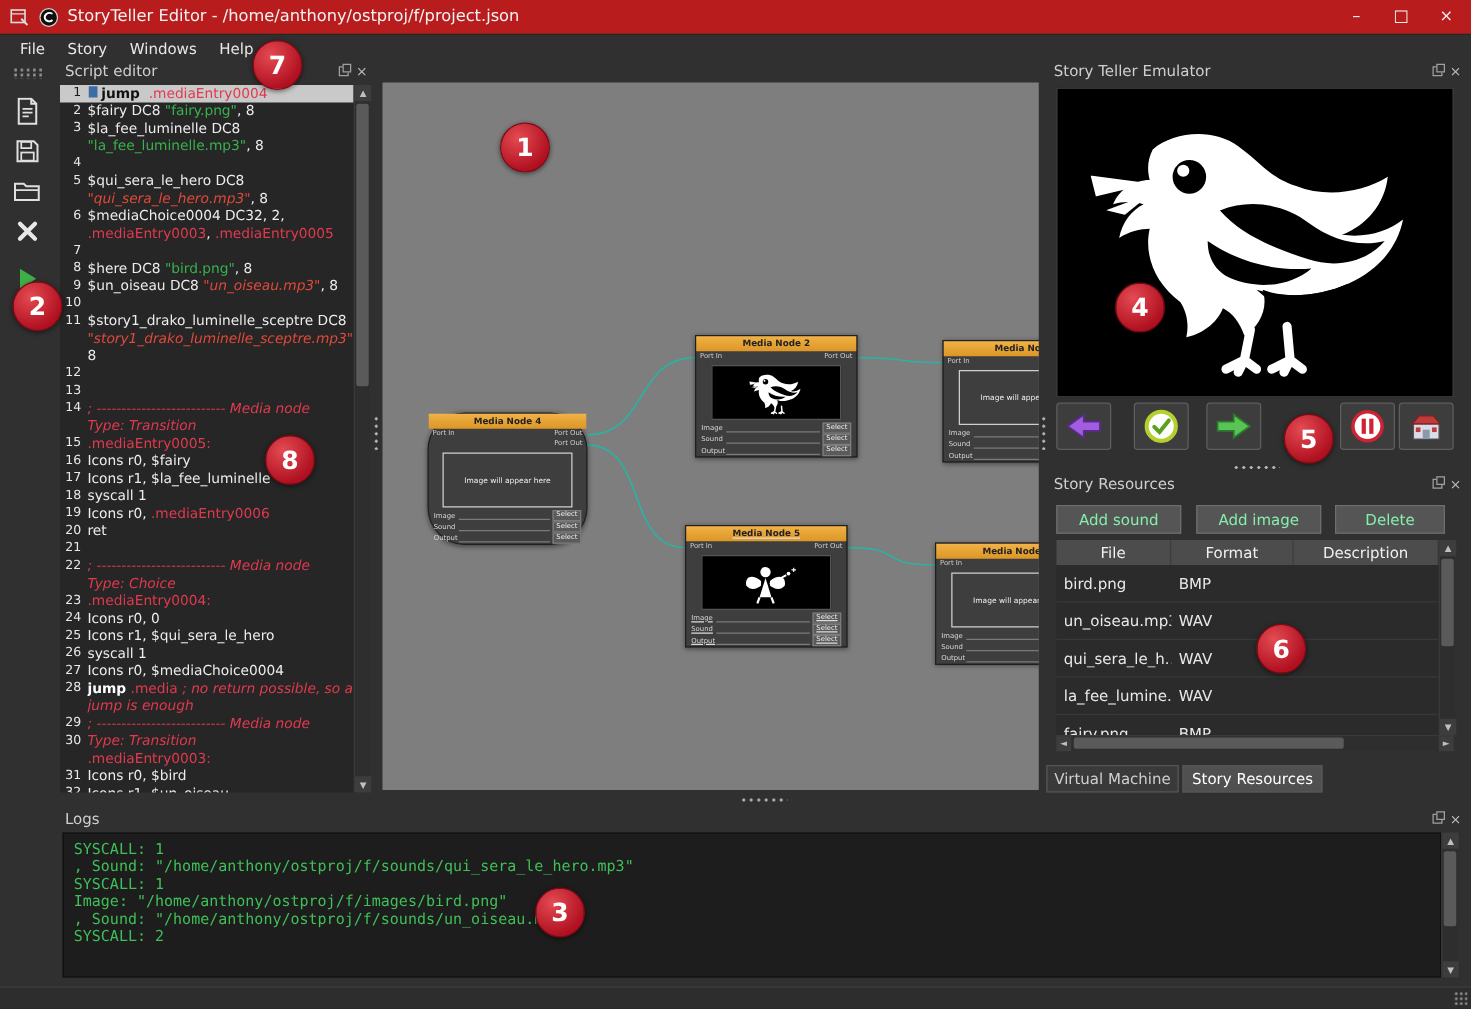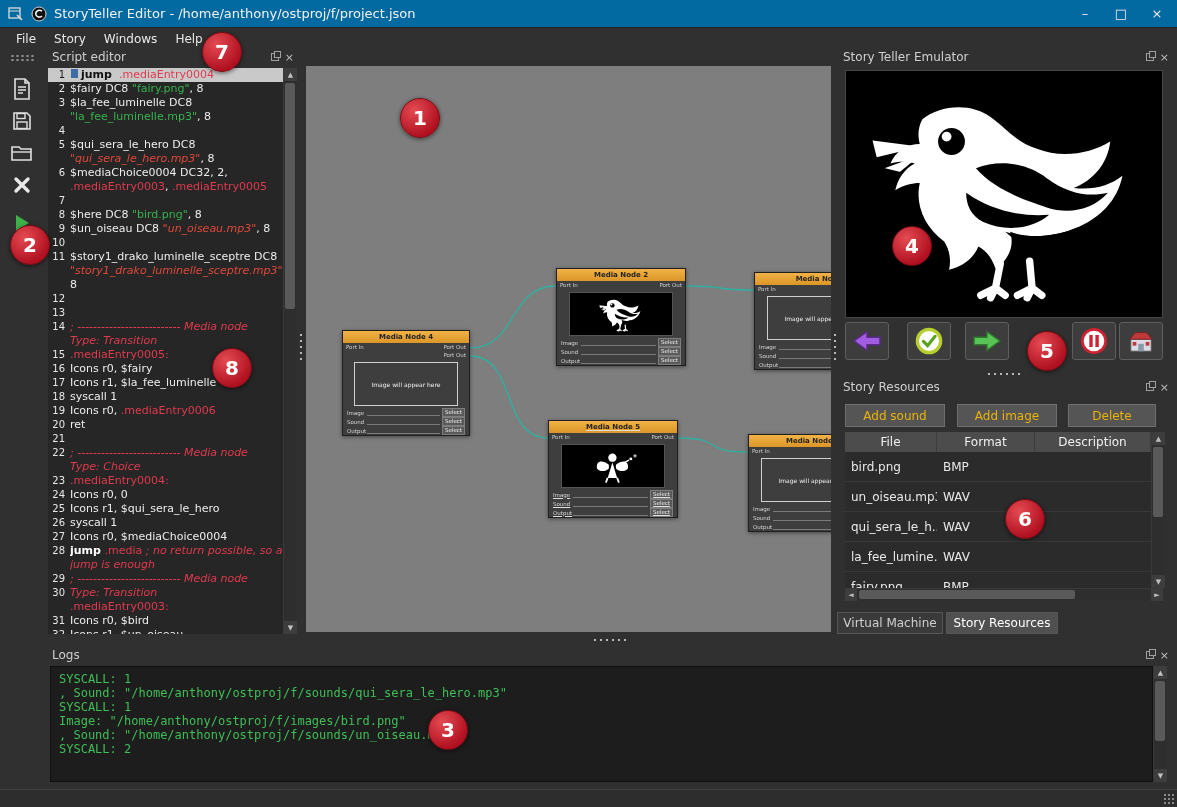--- a/index.html
+++ b/index.html
@@ -1,20 +1,20 @@
 <!DOCTYPE html>
 <html><head>
 <meta charset="utf-8">
 <style>
   * { box-sizing: border-box; }
   body { margin:0; background:#141414; font-family:"DejaVu Sans", sans-serif; }
   .win { position:relative; width:1177px; height:807px; background:#303030; color:#ddd; overflow:hidden; }
 
   
-  .titlebar { position:absolute; top:0; left:0; right:0; height:28px; background:#0369a1; display:flex; align-items:center; gap:7px; padding:0 8px; border-bottom:1px solid #262626;}
+  .titlebar { position:absolute; top:0; left:0; right:0; height:28px; background:#b91c1c; display:flex; align-items:center; gap:7px; padding:0 8px; border-bottom:1px solid #262626;}
   .title { font-size:13px; color:#f2f2f2; }
   .winbtns { margin-left:auto; display:flex; gap:12px; }
   .winbtn { width:24px; height:18px; display:flex; align-items:center; justify-content:center; color:#eee; font-size:13px; }
 
   
   .menubar { position:absolute; top:28px; left:0; right:0; height:22px; display:flex; gap:2px; align-items:center; padding:0 8px; font-size:12px; color:#e8e8e8; }
   .menu-item { padding:2px 8px; }
 
   
   .toolbar { position:absolute; top:50px; left:0; width:44px; bottom:18px; display:flex; flex-direction:column; align-items:center; }
@@ -72,21 +72,21 @@
   
   .hdots-v { position:absolute; width:4px; height:28px; background-image:radial-gradient(circle,#b8b8b8 1.1px,transparent 1.3px); background-size:4px 6px; }
   .hdots-h { position:absolute; width:38px; height:4px; background-image:radial-gradient(circle,#b8b8b8 1.1px,transparent 1.3px); background-size:6px 4px; }
 
   
   #emuscreen { position:absolute; left:845px; top:70px; width:318px; height:248px; background:#000; border:1px solid #454545; display:flex; align-items:center; justify-content:center; }
   .emu-bird { width:296px; height:232px; }
   .navbtn { position:absolute; top:322px; width:44px; height:38px; background:#3d3d3d; border:1px solid #5e5e5e; border-radius:3px; display:flex; align-items:center; justify-content:center; }
 
   
-  .rbtn { position:absolute; top:404px; height:23px; background:#555; border:1px solid #6e6e6e; color:#eab308; font-size:12px; display:flex; align-items:center; justify-content:center; }
+  .rbtn { position:absolute; top:404px; height:23px; background:#555; border:1px solid #6e6e6e; color:#86efac; font-size:12px; display:flex; align-items:center; justify-content:center; }
   #rtable { position:absolute; left:845px; top:432px; width:306px; height:156px; background:#2b2b2b; overflow:hidden; font-size:12px; }
   .thead { display:flex; height:20px; background:#4c4c4c; color:#f0f0f0; }
   .th { display:flex; align-items:center; justify-content:center; border-right:1px solid #3c3c3c; }
   .trow { display:flex; height:30px; align-items:center; border-bottom:1px solid #383838; color:#e9e9e9; }
   .td { padding:0 6px; overflow:hidden; white-space:nowrap; }
   .tab { position:absolute; top:612px; height:22px; background:#3a3a3a; border:1px solid #565656; color:#cfcfcf; font-size:12px; display:flex; align-items:center; justify-content:center; }
   .tab.sel { background:#505050; color:#fff; }
 
   
   #logbox { position:absolute; left:50px; top:666px; width:1103px; height:116px; background:#1d1d1d; border:1px solid #101010; padding:5px 8px; font-family:"DejaVu Sans Mono", monospace; font-size:12px; line-height:14px; color:#3fbf57; overflow:hidden; }
@@ -251,21 +251,21 @@
   </div>
 
   <div id="canvas">
     <svg id="edgesvg" width="525" height="566">
         <path d="M164 282 C212 282 202 220 250 220" class="edge"></path>
         <path d="M164 290 C212 290 194 372 242 372" class="edge"></path>
         <path d="M380 220 C428 220 400 224 448 224" class="edge"></path>
         <path d="M372 372 C420 372 394 386 442 386" class="edge"></path>
       </svg>
     <div id="nodes">
-        <div class="node" style="left: 36px; top: 264px; width: 128px;">
+        <div class="node" style="left: 36px; top: 264px; width: 128px; border-radius: 30px;">
           <div class="node-hd">Media Node 4</div>
           <div class="node-ports" style="height: 17px;">
             <span class="pin">Port In</span>
             <span class="pout" style="top: 1px;">Port Out</span>
             <span class="pout" style="top: 9px;">Port Out</span>
           </div>
           <div class="node-thumb placeholder">
             <span class="phtext">Image will appear here</span>
           </div>
           <div class="nfield">

